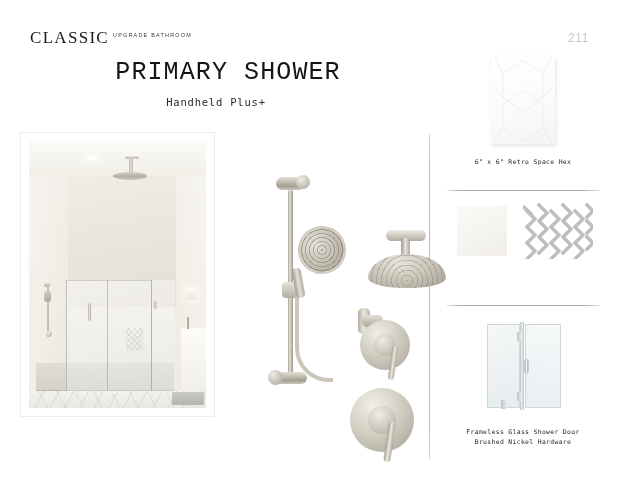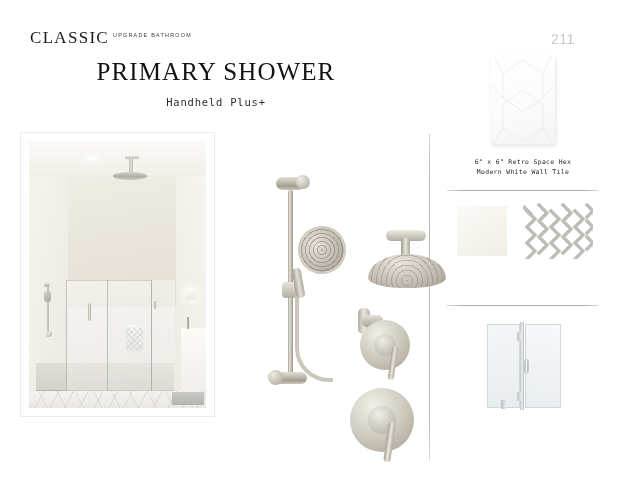--- a/index.html
+++ b/index.html
@@ -46,41 +46,42 @@
     left: 83px;
     top: 3.5px;
     font-family: "Liberation Sans", sans-serif;
     font-size: 5.4px;
     letter-spacing: 1.25px;
     color: #3a3a3a;
     white-space: nowrap;
   }
   .page-number {
     position: absolute;
-    right: 18px;
+    right: 4px;
     top: 3px;
     font-family: "Liberation Sans", sans-serif;
-    font-size: 14px;
+    font-size: 12px;
     letter-spacing: 0.6px;
     color: #c9c9c9;
     white-space: nowrap;
   }
 
   
   .title {
     position: absolute;
     top: 58px;
     left: 0;
     width: 432px;
     text-align: center;
-    font-family: Liberation Serif, serif;
+    font-family: Liberation Mono, monospace;
     font-size: 25px;
     letter-spacing: 1.1px;
     color: #141414;
     white-space: nowrap;
+    padding-left: 12px;
   }
   .subtitle {
     position: absolute;
     top: 96px;
     left: 0;
     width: 432px;
     text-align: center;
     font-family: "DejaVu Sans Mono", monospace;
     font-size: 10.5px;
     letter-spacing: 0.8px;
@@ -581,21 +582,20 @@
       <g fill="none" stroke="#dedede" stroke-width="0.9">
         <path d="M32 4 L52 18 L52 42 L32 56 L12 42 L12 18 Z"></path>
         <path d="M32 34 L52 48 L52 72 L32 86 L12 72 L12 48 Z"></path>
         <path d="M0 -8 L12 18 M64 -8 L52 18 M0 92 L12 72 M64 92 L52 72"></path>
         <path d="M2 30 L12 42 M62 30 L52 42"></path>
       </g>
     </svg>
   </div>
   <div class="caption" style="left:447px; top:158px; width:152px;">
     <div>6" x 6" Retro Space Hex</div>
-    <div>Modern White Wall Tile</div>
   </div>
 
   <div class="pan-row">
     <div class="pan-solid"></div>
     <div class="pan-herring">
       <svg viewBox="0 0 70 56" preserveAspectRatio="none">
         <g fill="#c3c3bf" stroke="#ffffff" stroke-width="0.8">
           <g>
             <rect x="0" y="0" width="13" height="4.6" transform="rotate(45 0 0) translate(2 0)"></rect>
           </g>
@@ -616,14 +616,18 @@
 
   <div class="door-img">
     <div class="d-panelL"></div>
     <div class="d-panelR"></div>
     <div class="d-post"></div>
     <div class="d-hinge1"></div>
     <div class="d-hinge2"></div>
     <div class="d-handle"></div>
     <div class="d-foot"></div>
   </div>
+  <div class="caption" style="left:441px; top:428px; width:164px;">
+    <div>Frameless Glass Shower Door</div>
+    <div>Brushed Nickel Hardware</div>
+  </div>
 
 </div>
 
 </body></html>

